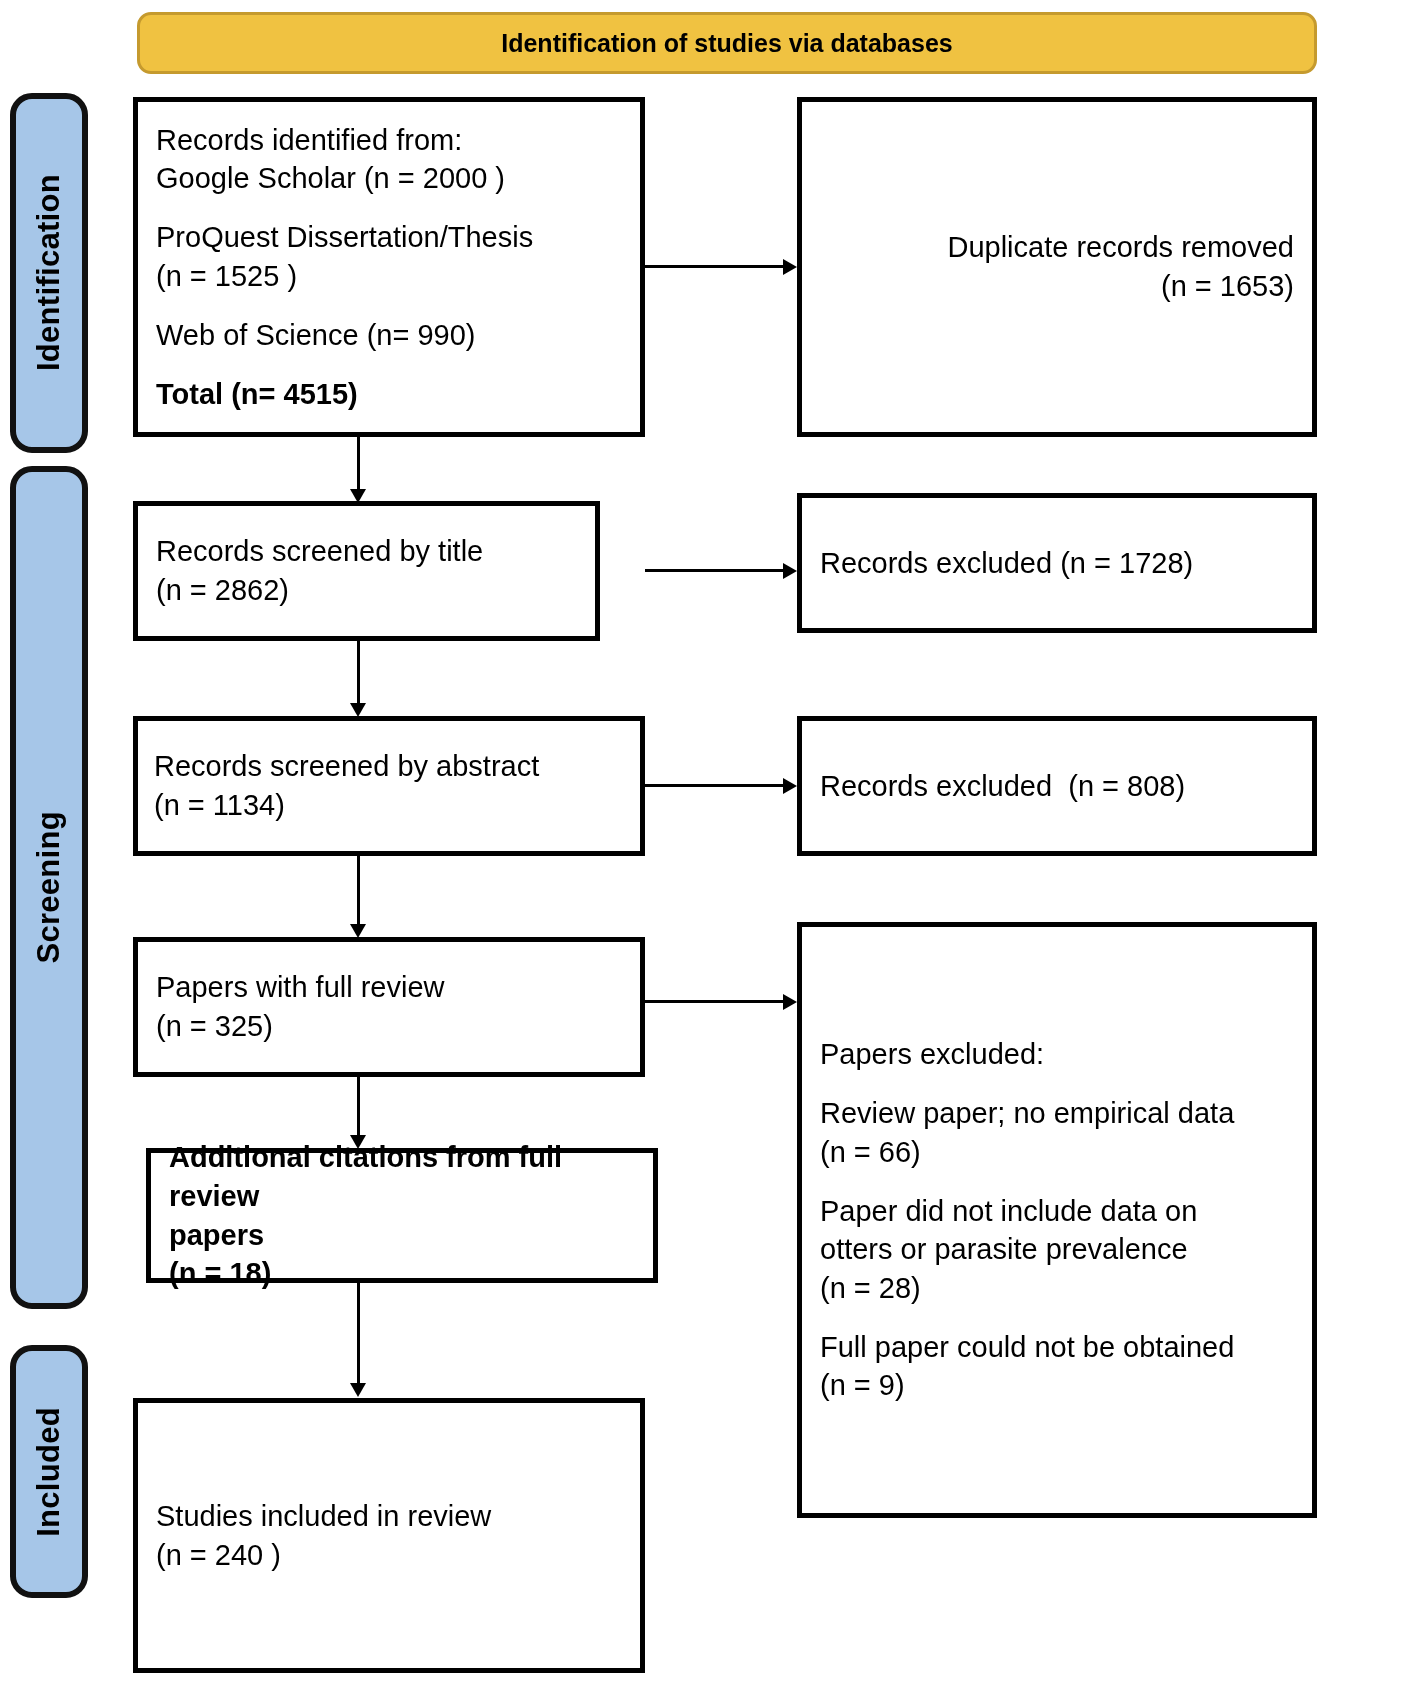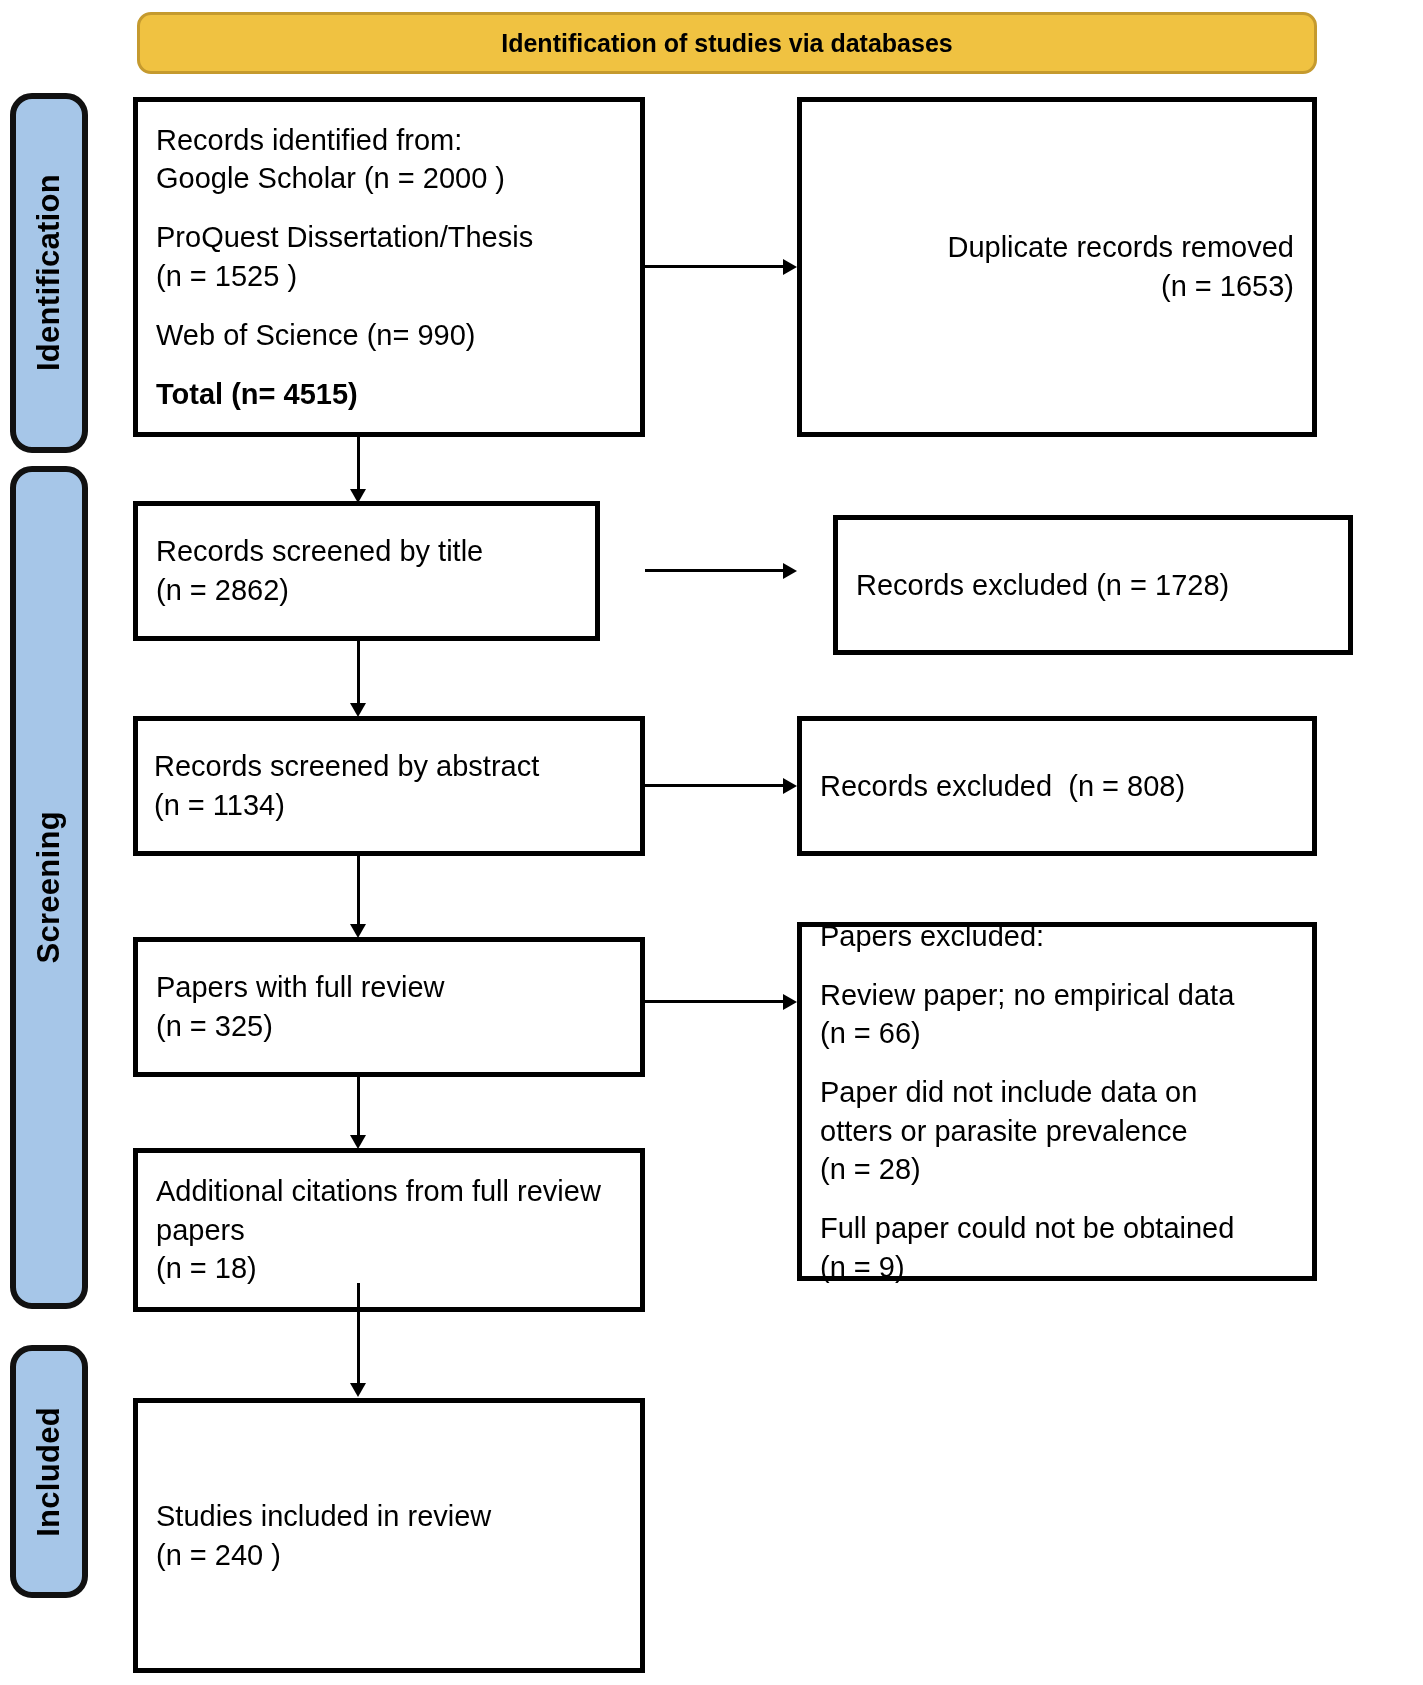--- a/index.html
+++ b/index.html
@@ -133,21 +133,21 @@
   <div class="conn h" style="left:645px; top:265px; width:138px;"></div>
   <div class="arrow-right" style="left:783px; top:259px;"></div>
 
   <div class="conn v" style="left:357px; top:437px; height:52px;"></div>
   <div class="arrow-down" style="left:350px; top:489px;"></div>
 
   <div class="box" style="left:133px; top:501px; width:467px; height:140px;">
     <div class="box-lines"><span class="line">Records screened by title</span><span class="line">(n = 2862)</span></div>
   </div>
 
-  <div class="box" style="left:797px; top:515px; width:520px; height:140px;margin-left:36px;">
+  <div class="box" style="left:797px; top:493px; width:520px; height:140px;">
     <div class="box-lines"><span class="line">Records excluded (n = 1728)</span></div>
   </div>
 
   <div class="conn h" style="left:645px; top:569px; width:138px;"></div>
   <div class="arrow-right" style="left:783px; top:563px;"></div>
 
   <div class="conn v" style="left:357px; top:641px; height:62px;"></div>
   <div class="arrow-down" style="left:350px; top:703px;"></div>
 
   <div class="box" style="left:133px; top:716px; width:512px; height:140px;padding-left:16px;">
@@ -161,31 +161,31 @@
   <div class="conn h" style="left:645px; top:784px; width:138px;"></div>
   <div class="arrow-right" style="left:783px; top:778px;"></div>
 
   <div class="conn v" style="left:357px; top:856px; height:68px;"></div>
   <div class="arrow-down" style="left:350px; top:924px;"></div>
 
   <div class="box" style="left:133px; top:937px; width:512px; height:140px;">
     <div class="box-lines"><span class="line">Papers with full review</span><span class="line">(n = 325)</span></div>
   </div>
 
-  <div class="box" style="left:797px; top:922px; width:520px; height:359px;">
+  <div class="box" style="left:797px; top:922px; width:520px; height:596px;">
     <div class="box-lines"><span class="line">Papers excluded:</span><span class="line blank">&nbsp;</span><span class="line">Review paper; no empirical data</span><span class="line">(n = 66)</span><span class="line blank">&nbsp;</span><span class="line">Paper did not include data on</span><span class="line">otters or parasite prevalence</span><span class="line">(n = 28)</span><span class="line blank">&nbsp;</span><span class="line">Full paper could not be obtained</span><span class="line">(n = 9)</span></div>
   </div>
 
   <div class="conn h" style="left:645px; top:1000px; width:138px;"></div>
   <div class="arrow-right" style="left:783px; top:994px;"></div>
 
   <div class="conn v" style="left:357px; top:1077px; height:58px;"></div>
   <div class="arrow-down" style="left:350px; top:1135px;"></div>
 
-  <div class="box" style="left:133px; top:1148px; width:512px; height:164px;">
+  <div class="box" style="left:146px; top:1148px; width:512px; height:135px;font-weight:bold;">
     <div class="box-lines"><span class="line">Additional citations from full review</span><span class="line">papers</span><span class="line">(n = 18)</span></div>
   </div>
 
   <div class="conn v" style="left:357px; top:1283px; height:100px;"></div>
   <div class="arrow-down" style="left:350px; top:1383px;"></div>
 
   <div class="box" style="left:133px; top:1398px; width:512px; height:275px;">
     <div class="box-lines"><span class="line">Studies included in review</span><span class="line">(n = 240 )</span></div>
   </div>
 

